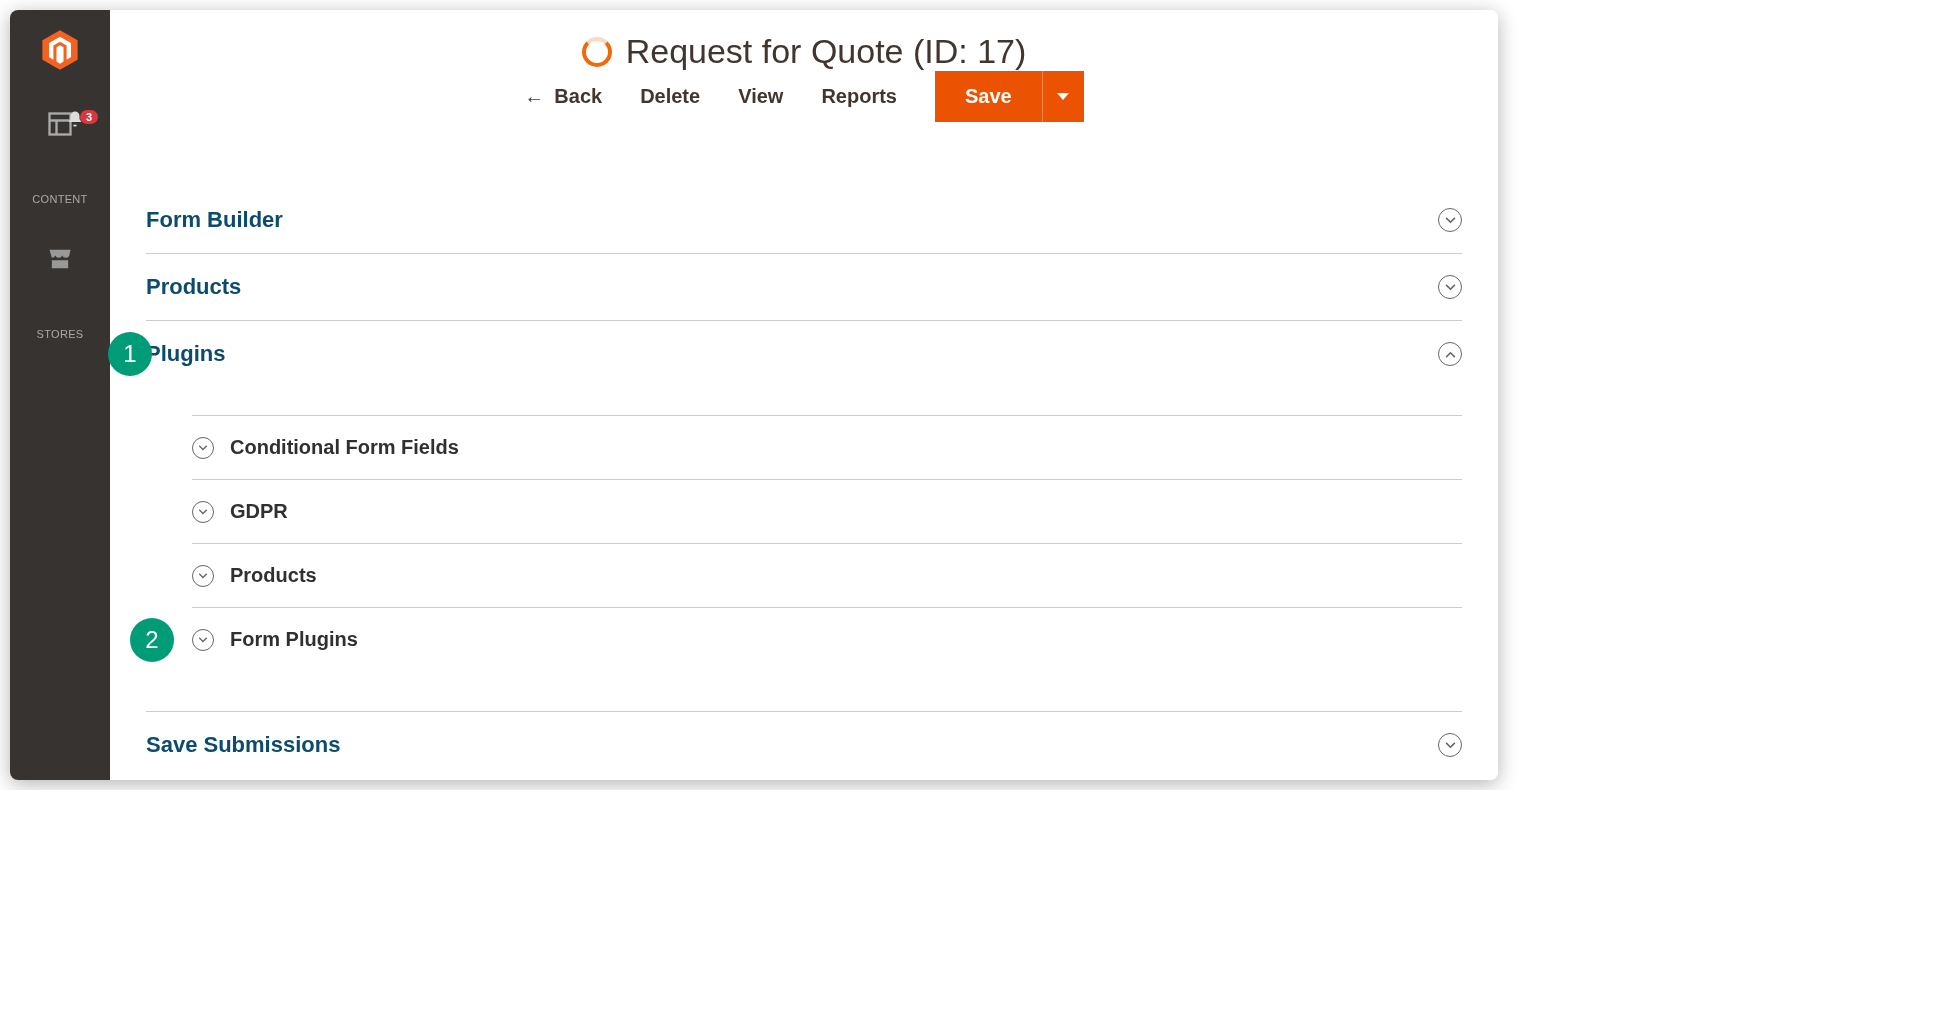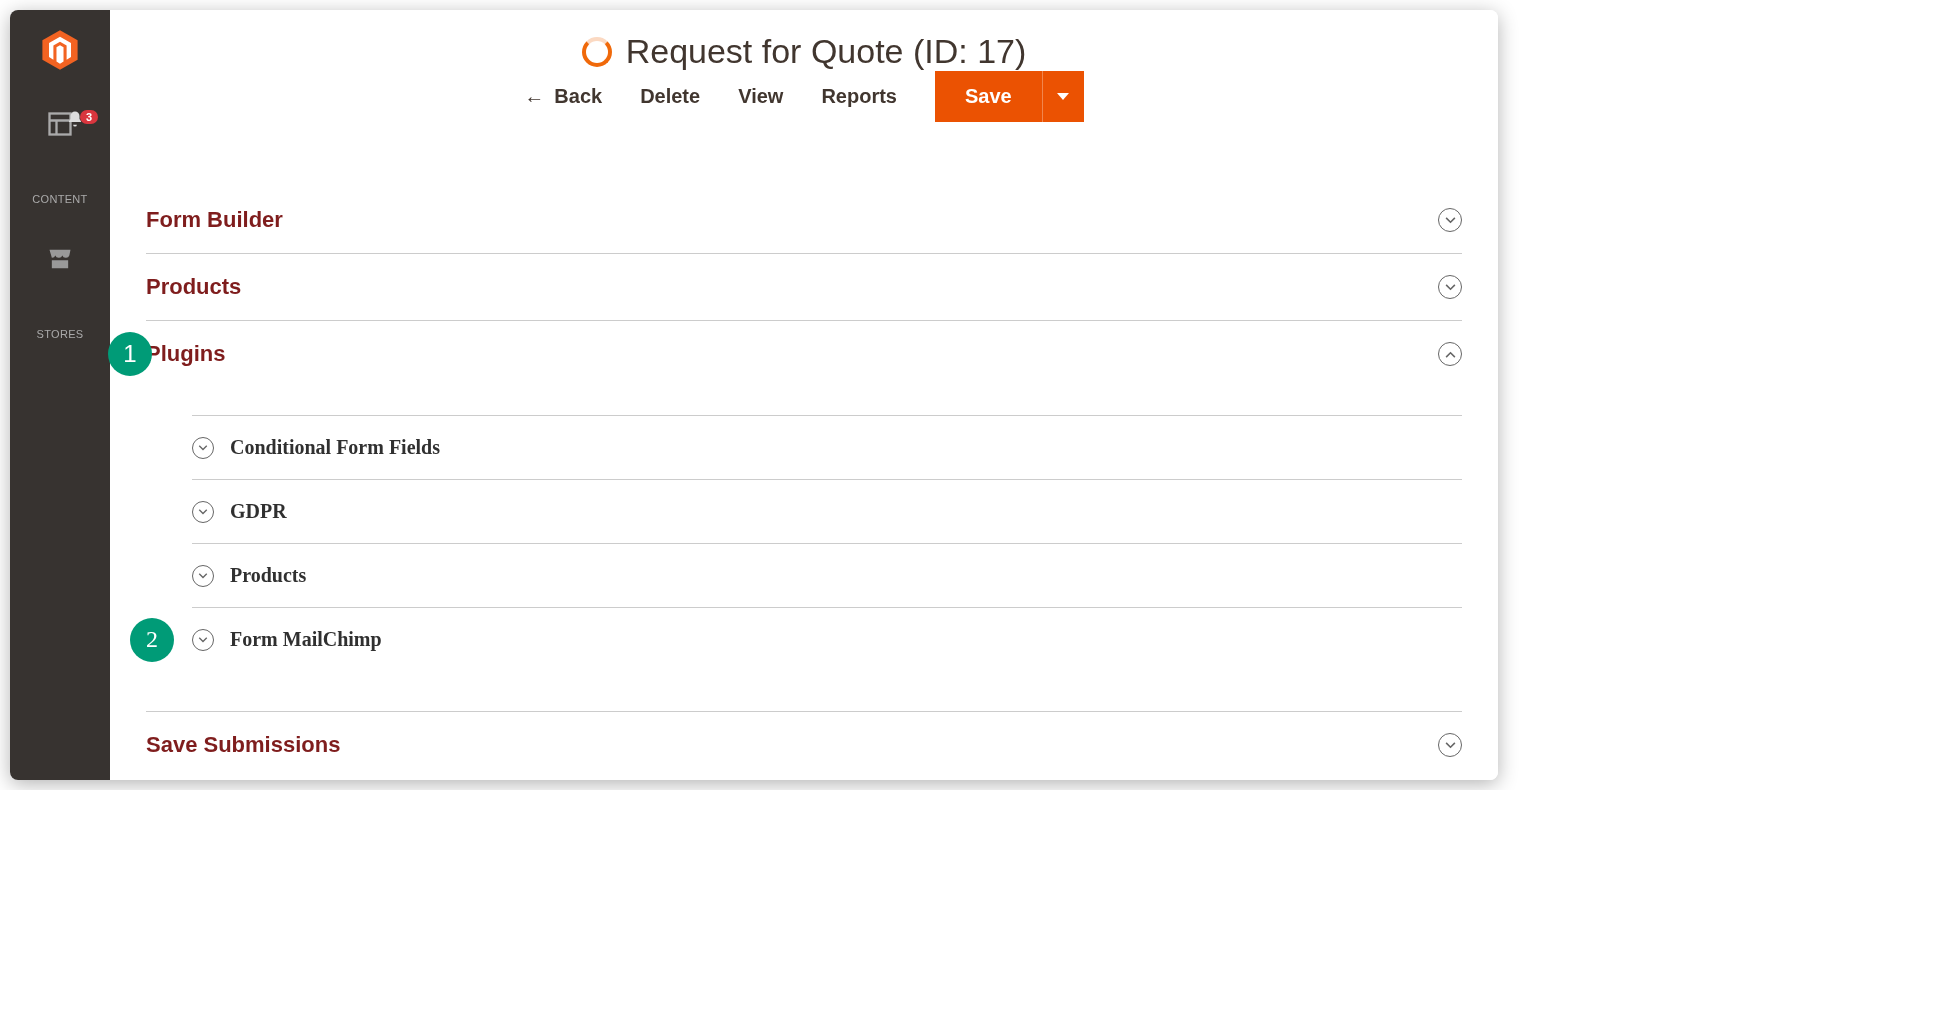--- a/index.html
+++ b/index.html
@@ -27,25 +27,25 @@
     .action-link { display: flex; align-items: center; gap: 10px; color: #41362f; font-size: 20px; font-weight: 600; cursor: pointer; }
     .arrow-left { font-size: 20px; }
     .save-group { display: flex; border-radius: 10px; }
     .save-btn { background: #eb5202; color: #fff; font-size: 20px; font-weight: 700; padding: 14px 30px; border: none; cursor: pointer; }
     .save-dd { background: #eb5202; color: #fff; width: 42px; display: flex; align-items: center; justify-content: center; border: none; border-left: 1px solid rgba(255,255,255,0.3); cursor: pointer; }
     .save-dd svg { width: 14px; height: 10px; }
     
     
     .accordion { padding: 40px 36px 0 36px; }
     .section { border-bottom: 1px solid #ccc; padding: 20px 0; display: flex; align-items: center; justify-content: space-between; cursor: pointer; position: relative; }
-    .section-title { font-size: 22px; font-weight: 700; color: #7f1d1d; }
+    .section-title { font-size: 22px; font-weight: 700; color: #0c4a6e; }
     .chevron-circle { width: 24px; height: 24px; border: 1.8px solid #666; border-radius: 50%; display: flex; align-items: center; justify-content: center; }
     .chevron-circle svg { width: 11px; height: 7px; }
     
-    .sub-list { padding: 28px 0 0 46px; font-family: Liberation Serif, serif; }
+    .sub-list { padding: 28px 0 0 46px; }
     .sub-item { border-bottom: 1px solid #ccc; padding: 20px 0; display: flex; align-items: center; gap: 16px; cursor: pointer; position: relative; }
     .sub-item:last-child { margin-bottom: 40px; }
     .sub-chevron { width: 22px; height: 22px; border: 1.8px solid #666; border-radius: 50%; display: flex; align-items: center; justify-content: center; flex-shrink: 0; }
     .sub-chevron svg { width: 10px; height: 6px; }
     .sub-title { font-size: 20px; font-weight: 700; color: #303030; }
     
     .callout { position: absolute; left: -38px; width: 44px; height: 44px; background: #009b77; border-radius: 50%; display: flex; align-items: center; justify-content: center; color: #fff; font-size: 24px; font-weight: 400; z-index: 10; }
     
     .section-last { border-bottom: none; }
   </style>
@@ -172,21 +172,21 @@
           </span>
           <span class="sub-title">Products</span>
         </div>
         <div class="sub-item" style="border-bottom:none;">
           <div class="callout" style="left:-62px;">2</div>
           <span class="sub-chevron">
             <svg viewBox="0 0 12 8">
                 <path fill="none" stroke="#666" stroke-width="1.8" d="M1 1 L6 6 L11 1"></path>
               </svg>
           </span>
-          <span class="sub-title">Form MailChimp</span>
+          <span class="sub-title">Form Plugins</span>
         </div>
       </div>
 
       <div class="section section-last" style="border-top:1px solid #ccc; padding-bottom:6px;">
         <span class="section-title">Save Submissions</span>
         <span class="chevron-circle">
           <svg viewBox="0 0 12 8">
               <path fill="none" stroke="#666" stroke-width="1.8" d="M1 1 L6 6 L11 1"></path>
             </svg>
         </span>

